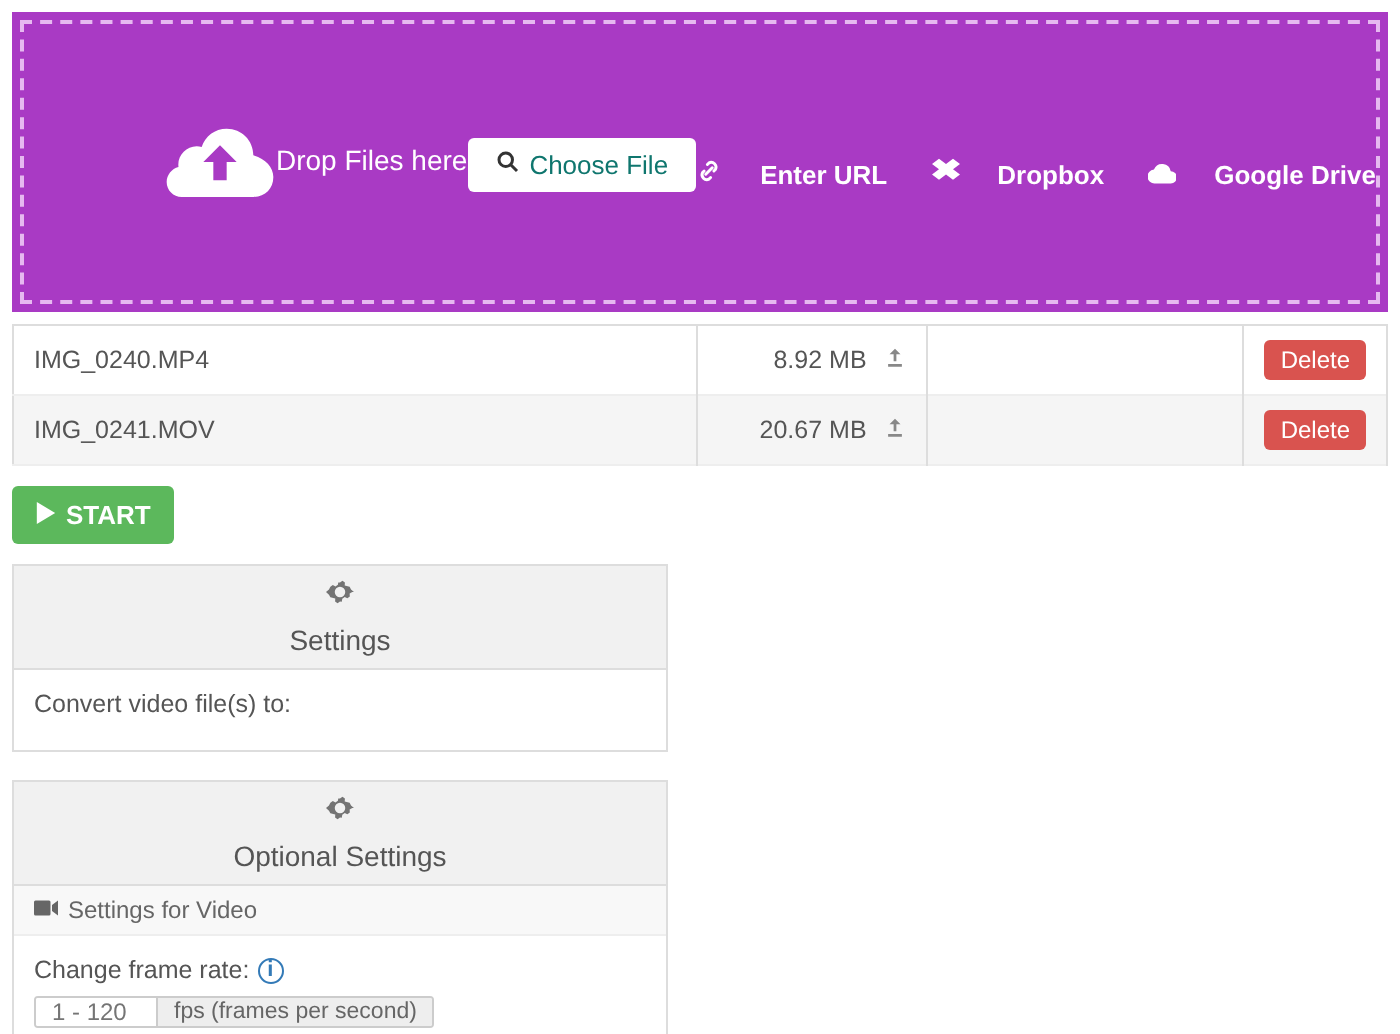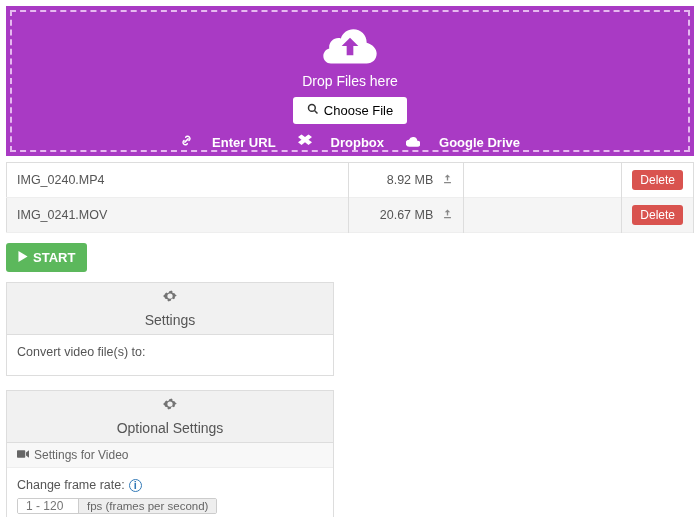--- a/index.html
+++ b/index.html
@@ -1,22 +1,22 @@
 <!DOCTYPE html>
 <html><head>
 <meta charset="utf-8">
 <style>
   * { box-sizing: border-box; margin: 0; padding: 0; }
   body { font-family: -apple-system, "Helvetica Neue", Arial, sans-serif; font-size: 13px; color: #333; background: #fff; width: 700px; }
   .dropzone { background: #a93ac4; margin: 6px; padding: 12px 0 14px; position: relative; }
-  .dropzone-inner { border: 2px dashed #e6b9f0; margin: 0; padding: 14px 0 12px; text-align: center; color: #fff; position: absolute; left:4px; right:4px; top:4px; bottom:4px; display:flex; flex-direction:column; align-items:center; justify-content:space-between; }
+  .dropzone-inner { border: 2px dashed #e6b9f0; margin: 0; padding: 14px 0 12px; text-align: center; color: #fff; position: absolute; left:4px; right:4px; top:4px; bottom:4px; display:flex; flex-direction:row; align-items:center; justify-content:flex-end; }
   .dropzone { height: 150px; }
   .cloud-icon svg { width: 56px; height: 40px; }
   .drop-title { margin: 4px 0 8px; font-size: 14px; }
-  .choose-btn { background: #fff; color: #000000; border: none; border-radius: 3px; padding: 6px 14px; font-size: 13px; cursor: pointer; display: inline-flex; align-items: center; gap: 5px; }
+  .choose-btn { background: #fff; color: #0f766e; border: none; border-radius: 3px; padding: 6px 14px; font-size: 13px; cursor: pointer; display: inline-flex; align-items: center; gap: 5px; }
   .sources { margin-top: 10px; display: flex; gap: 22px; justify-content: center; font-size: 13px; }
   .sources .src { display: inline-flex; align-items: center; gap: 19px; cursor: pointer; font-weight: bold; }
   .file-table { width: calc(100% - 12px); margin: 4px 6px 0; border-collapse: collapse; border: 1px solid #ddd; }
   .file-table td { padding: 7px 10px; font-size: 12.5px; border-right: 1px solid #ddd; vertical-align: middle; }
   .file-table tr:nth-child(odd) { background: #fff; }
   .file-table tr:nth-child(even) { background: #f5f5f5; }
   .file-table tr { border-bottom: 1px solid #eee; }
   .col-name { width: 345px; color: #555; }
   .col-size { width: 115px; text-align: right; color: #555; }
   .col-status { width: 160px; }

